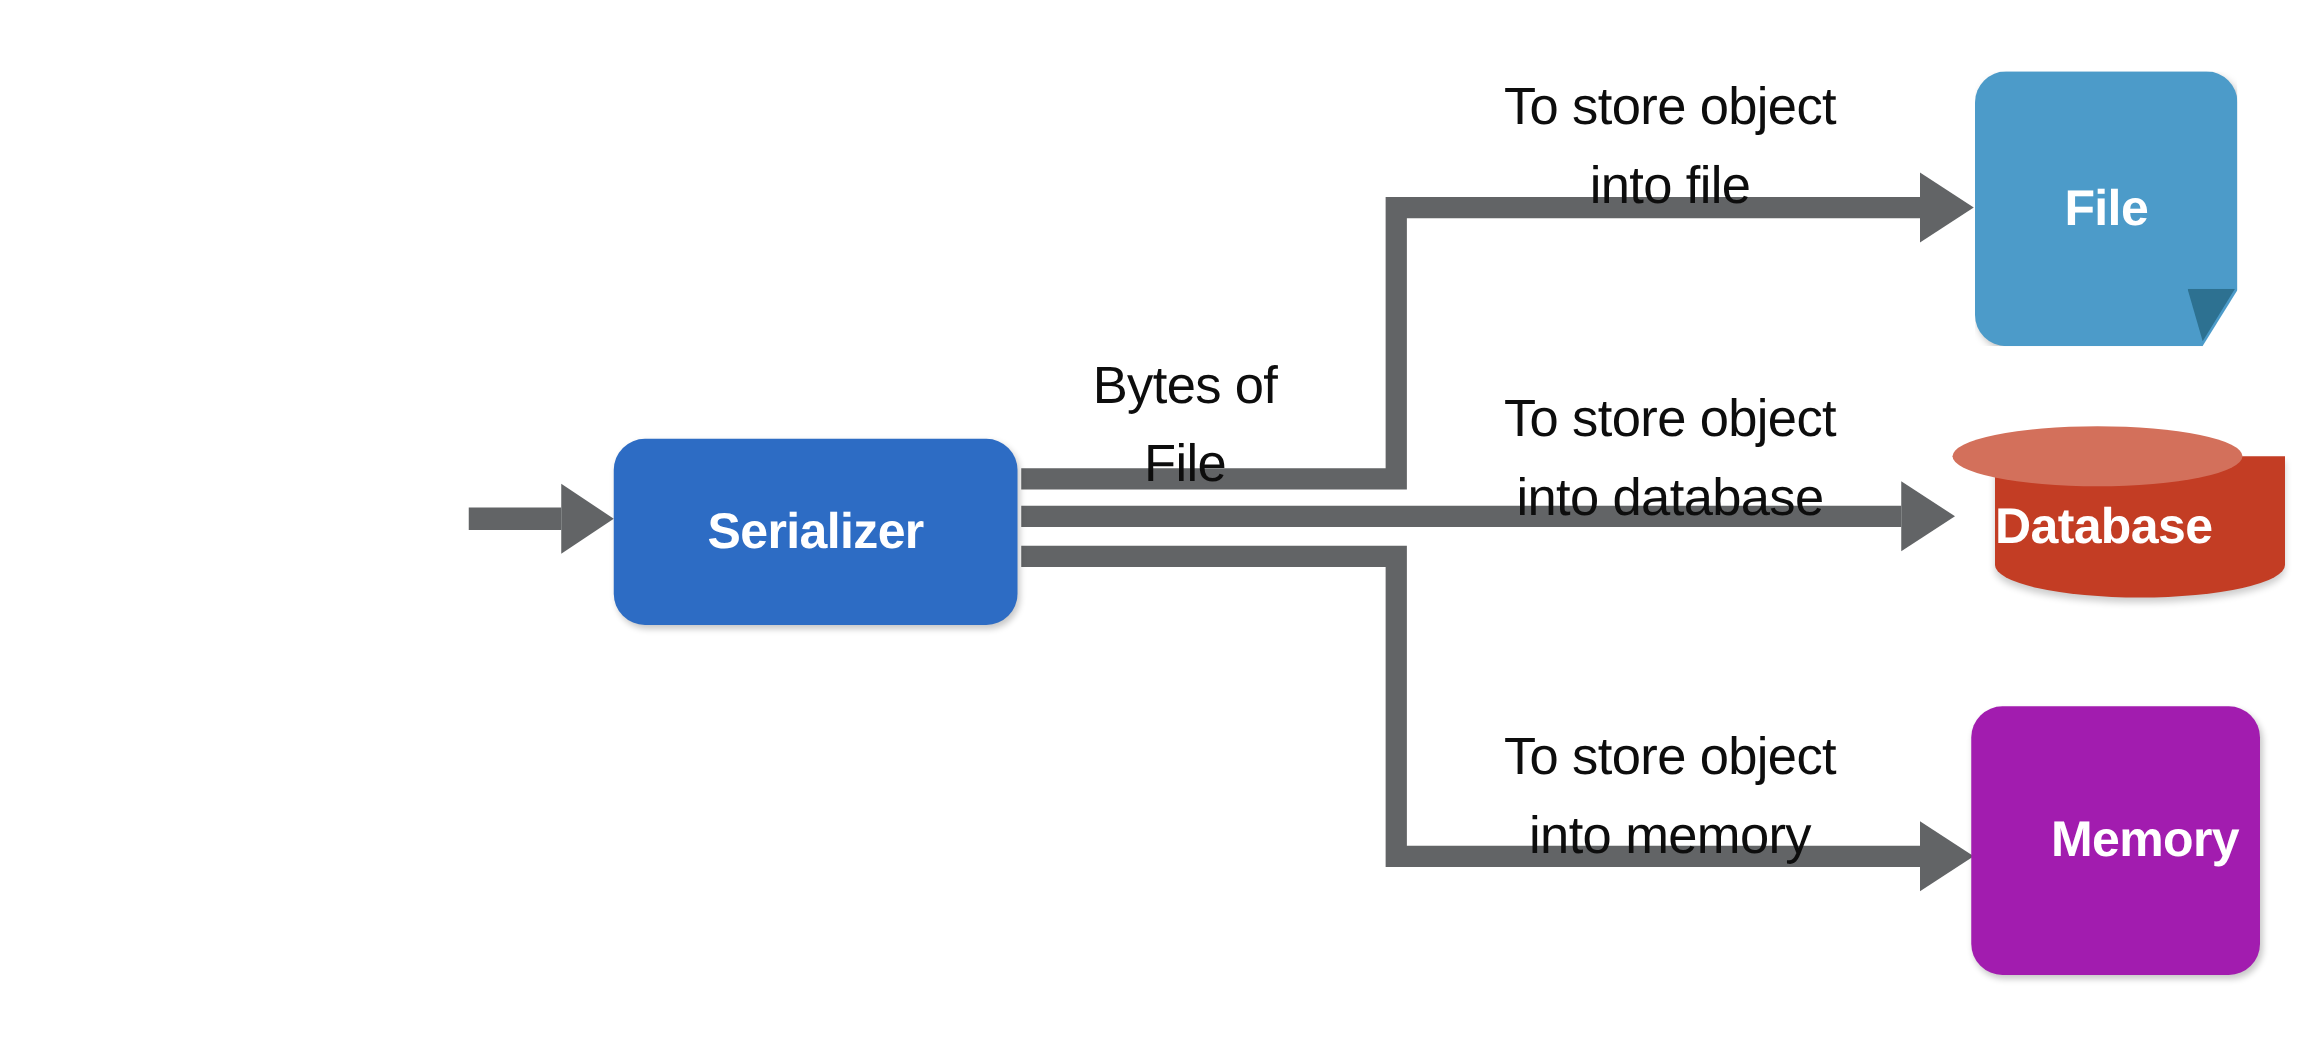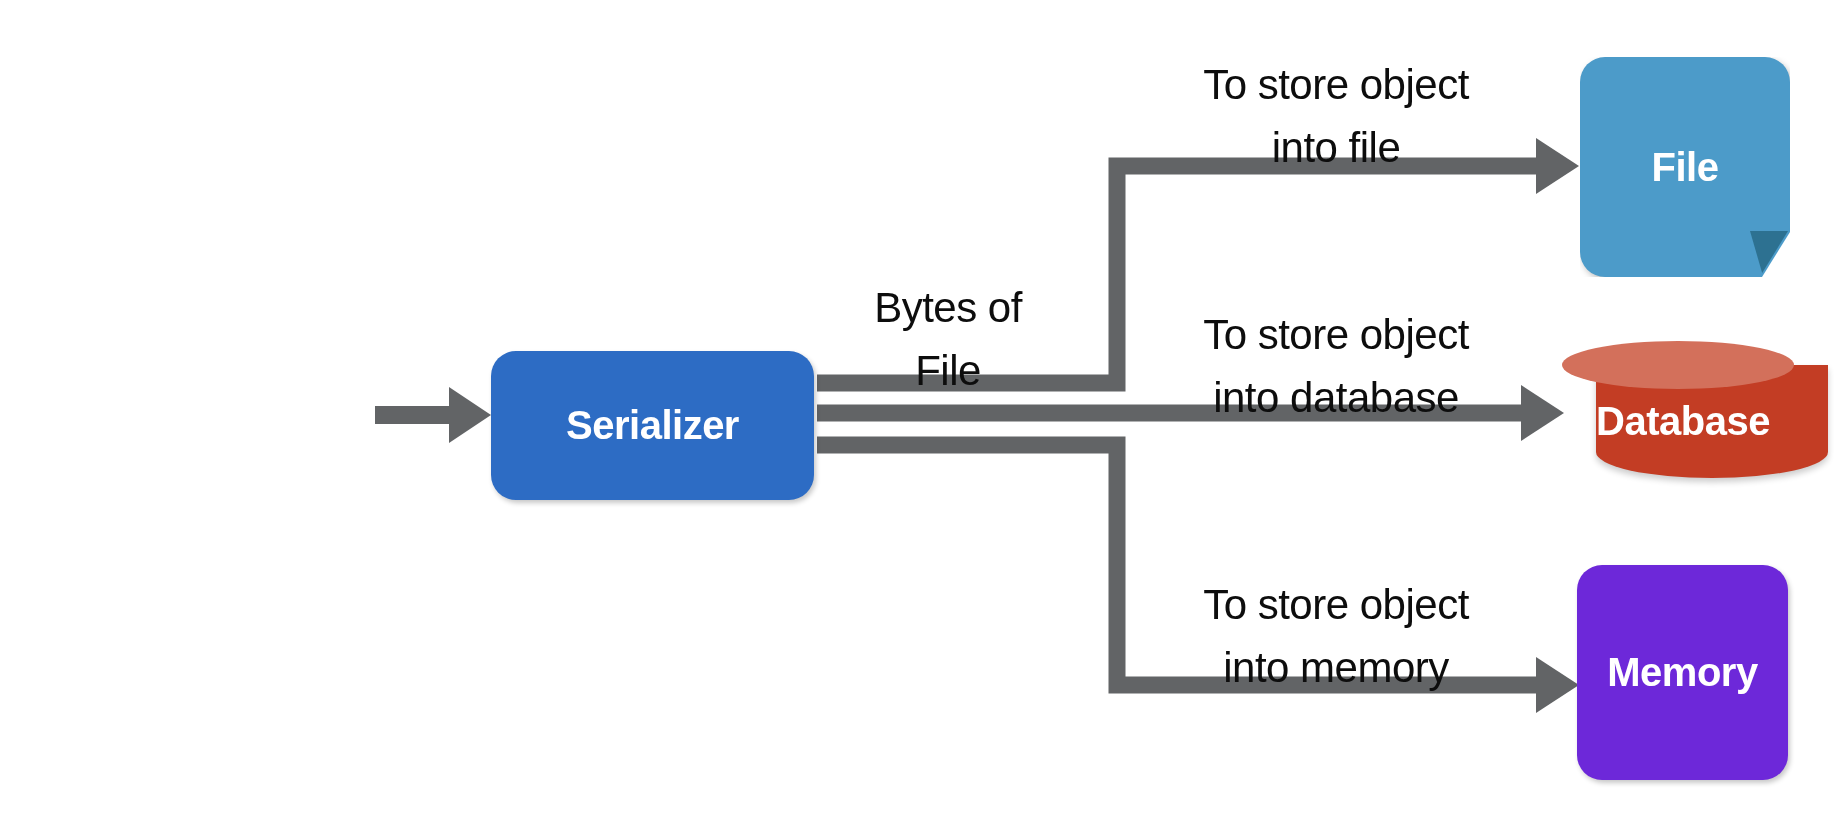--- a/index.html
+++ b/index.html
@@ -14,22 +14,22 @@
 
   .node{
     position:absolute;z-index:2;
     display:flex;align-items:center;justify-content:center;
     color:#ffffff;font-weight:700;font-size:40px;letter-spacing:-0.5px;border-radius:25px;
   }
   .node-object{left:49px;top:349px;width:324px;height:127px;background:#3E8A62;
     box-shadow:2px 3px 5px rgba(0,0,0,.22);}
   .node-serializer{left:491px;top:351px;width:323px;height:149px;background:#2D6CC4;
     box-shadow:2px 3px 5px rgba(0,0,0,.22);}
-  .node-memory{left:1577px;top:565px;width:211px;height:215px;background:#6d28d9;
-    box-shadow:2px 3px 5px rgba(0,0,0,.22);}
+  .node-memory{left:1577px;top:565px;width:184px;height:215px;background:#a21caf;
+    box-shadow:2px 3px 5px rgba(0,0,0,.22);padding-left:47px;}
 
   .node-file{left:1580px;top:57px;width:210px;height:220px;background:#4C9BC9;
     clip-path:polygon(0 0,100% 0,100% 175px,182px 100%,0 100%);
     filter:drop-shadow(2px 3px 3px rgba(0,0,0,.25));}
   .file-fold{position:absolute;left:170px;top:174px;width:38px;height:42px;
     background:#2D7191;clip-path:polygon(0 0,100% 0,32% 100%);}
 
   .node-database{position:absolute;z-index:2;left:1562px;top:341px;width:232px;height:137px;}
   .db-body{position:absolute;left:0;top:24px;width:232px;height:113px;background:#C33D24;
     border-radius:0 0 50% 50% / 0 0 26px 26px;

